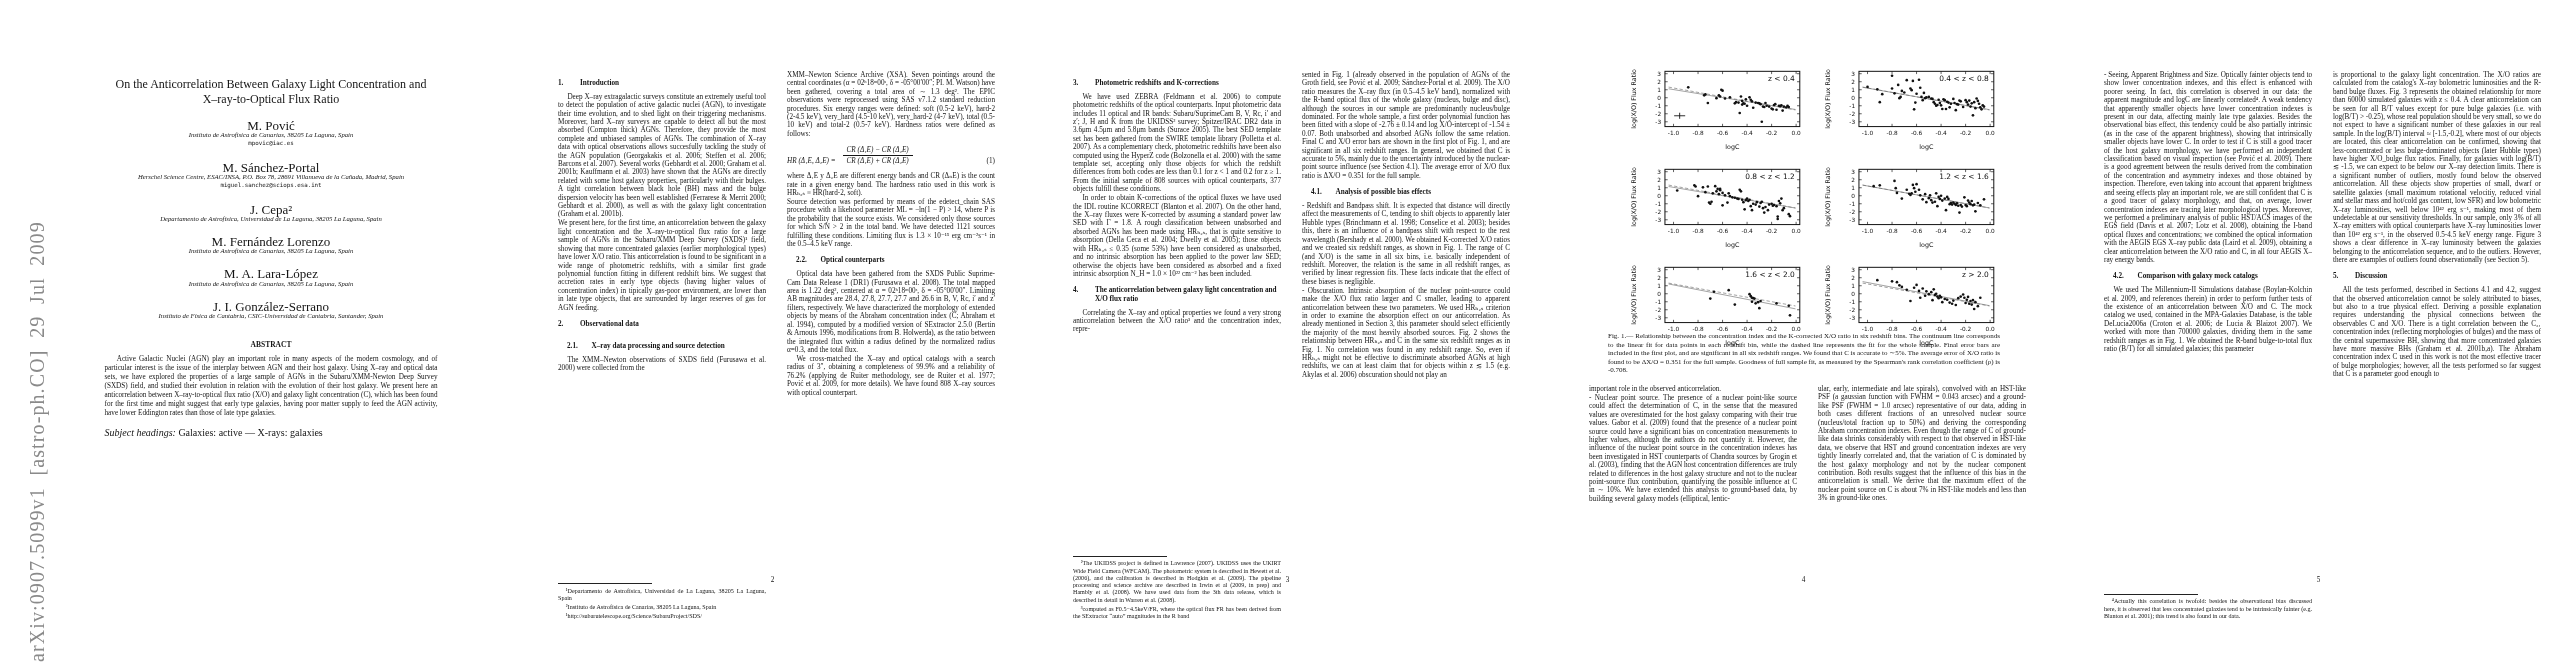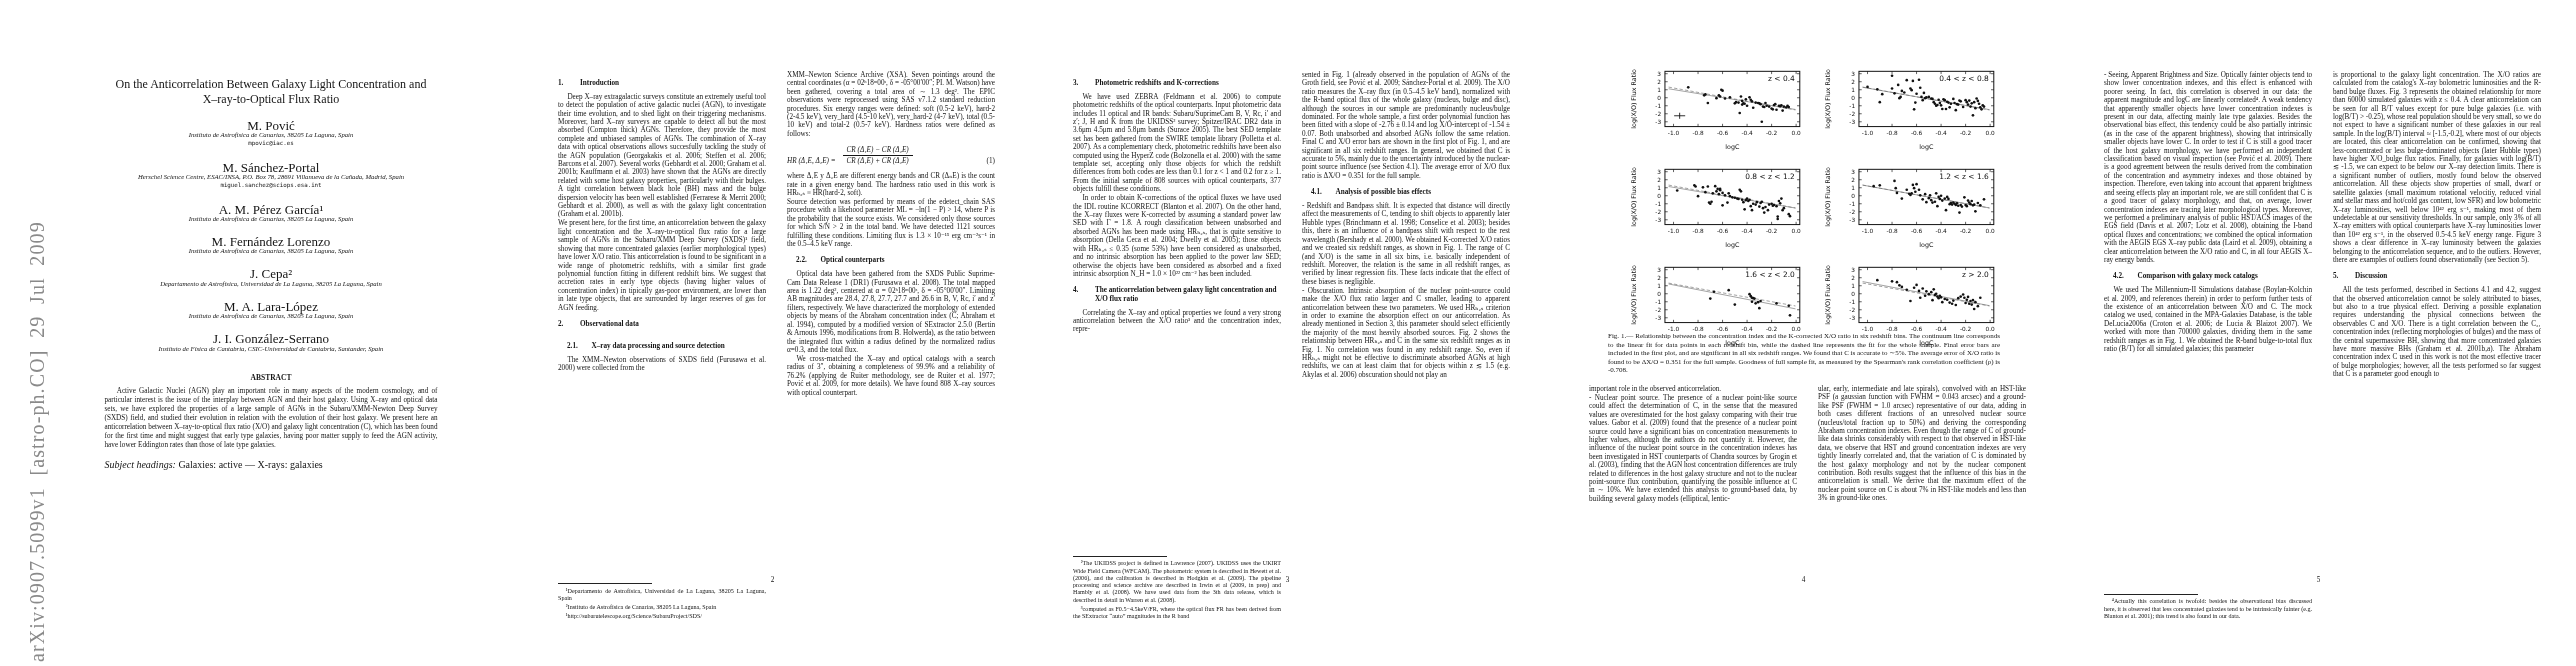--- a/index.html
+++ b/index.html
@@ -65,30 +65,26 @@
           <div class="aname">M. Pović</div>
           <div class="aaffil">Instituto de Astrofísica de Canarias, 38205 La Laguna, Spain</div>
           <div class="aemail">mpovic@iac.es</div>
         </div>
         <div class="author">
           <div class="aname">M. Sánchez-Portal</div>
           <div class="aaffil">Herschel Science Centre, ESAC/INSA, P.O. Box 78, 28691 Villanueva de la Cañada, Madrid, Spain</div>
           <div class="aemail">miguel.sanchez@sciops.esa.int</div>
         </div>
         <div class="author">
-          <div class="aname">A. M. Pérez García¹</div>
-          <div class="aaffil">Instituto de Astrofísica de Canarias, 38205 La Laguna, Spain</div>
+          <div class="aname">J. Cepa²</div>
+          <div class="aaffil">Departamento de Astrofísica, Universidad de La Laguna, 38205 La Laguna, Spain</div>
         </div>
         <div class="author">
           <div class="aname">M. Fernández Lorenzo</div>
           <div class="aaffil">Instituto de Astrofísica de Canarias, 38205 La Laguna, Spain</div>
-        </div>
-        <div class="author">
-          <div class="aname">J. Cepa²</div>
-          <div class="aaffil">Departamento de Astrofísica, Universidad de La Laguna, 38205 La Laguna, Spain</div>
         </div>
         <div class="author">
           <div class="aname">M. A. Lara-López</div>
           <div class="aaffil">Instituto de Astrofísica de Canarias, 38205 La Laguna, Spain</div>
         </div>
         <div class="author">
           <div class="aname">J. I. González-Serrano</div>
           <div class="aaffil">Instituto de Física de Cantabria, CSIC-Universidad de Cantabria, Santander, Spain</div>
         </div>
       </div>

